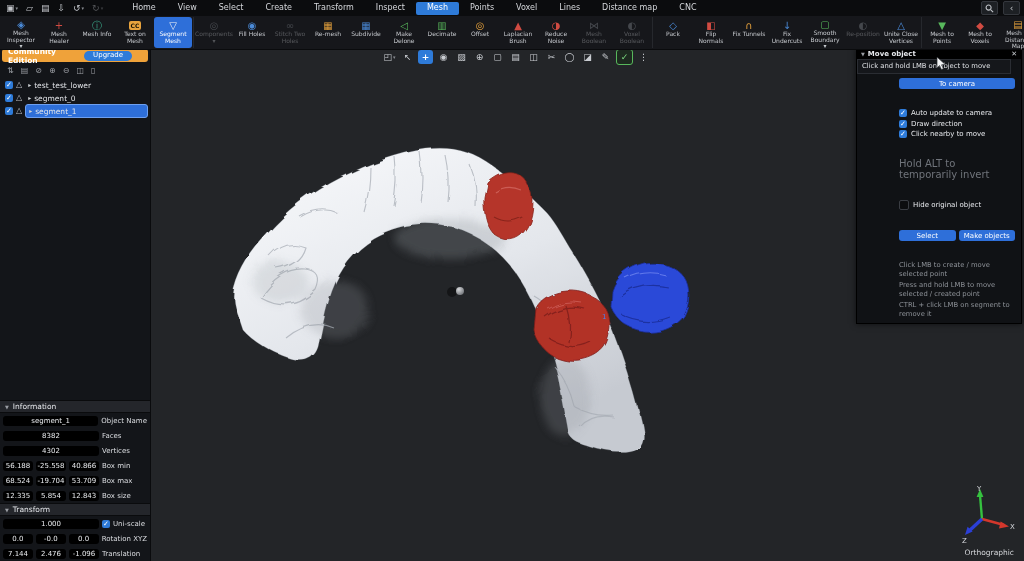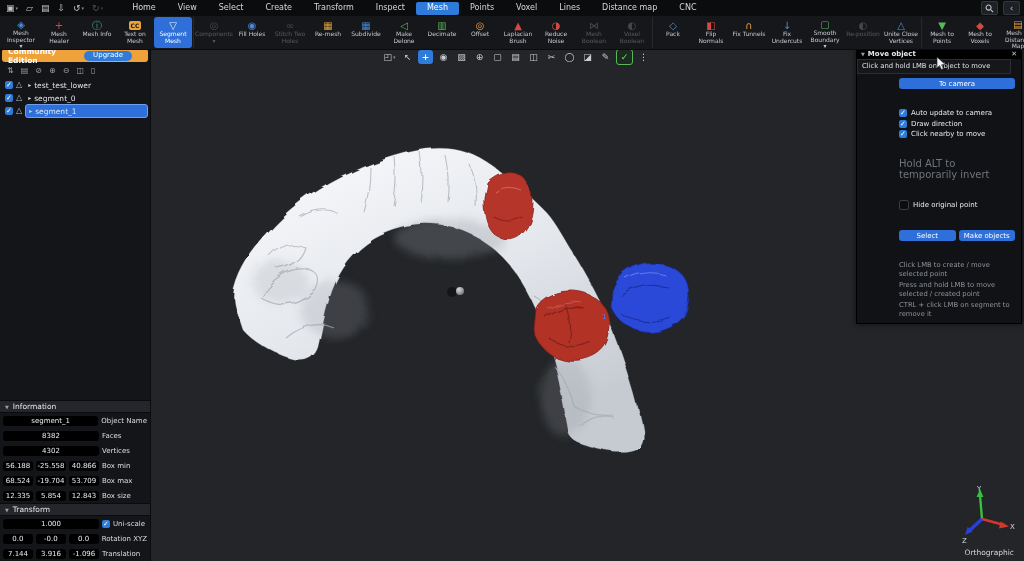--- a/index.html
+++ b/index.html
@@ -345,21 +345,21 @@
       <span class="flabel">Uni-scale</span>
     </div>
     <div class="frow">
       <span class="fld third">0.0</span>
       <span class="fld third">-0.0</span>
       <span class="fld third">0.0</span>
       <span class="flabel">Rotation XYZ</span>
     </div>
     <div class="frow">
       <span class="fld third">7.144</span>
-      <span class="fld third">3.916</span>
+      <span class="fld third">2.476</span>
       <span class="fld third">-1.096</span>
       <span class="flabel">Translation</span>
     </div>
   </div>
 
   <div class="viewport">
 
     <svg class="meshsvg" width="874" height="514" viewBox="0 0 874 514">
       <defs>
         <linearGradient id="gw" x1="0" y1="0" x2="0.6" y2="1">
@@ -515,21 +515,21 @@
               <span>Draw direction</span>
             </div>
             <div class="mp-opt">
               <span class="cb">✓</span>
               <span>Click nearby to move</span>
             </div>
           </div>
         <div class="mp-hint">Hold ALT to temporarily invert</div>
         <div class="mp-opt">
           <span class="cb off">✓</span>
-          <span>Hide original point</span>
+          <span>Hide original object</span>
         </div>
         <div class="mp-btnrow">
           <div class="mp-btn">Select</div>
           <div class="mp-btn">Make objects</div>
         </div>
         <div id="mp-help" style="display:flex;flex-direction:column;gap:3px;">
             <div class="mp-help">Click LMB to create / move selected point</div>
             <div class="mp-help">Press and hold LMB to move selected / created point</div>
             <div class="mp-help">CTRL + click LMB on segment to remove it</div>
           </div>

